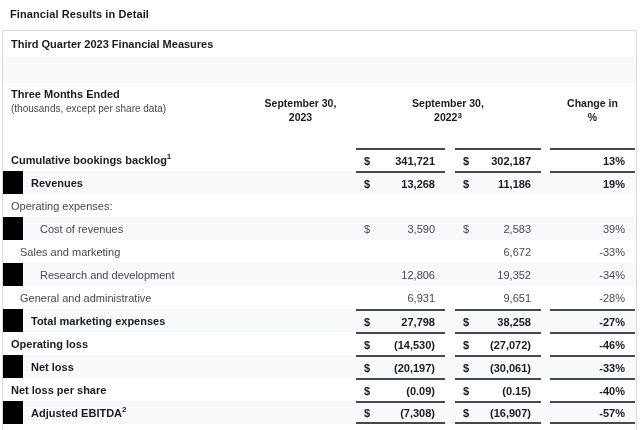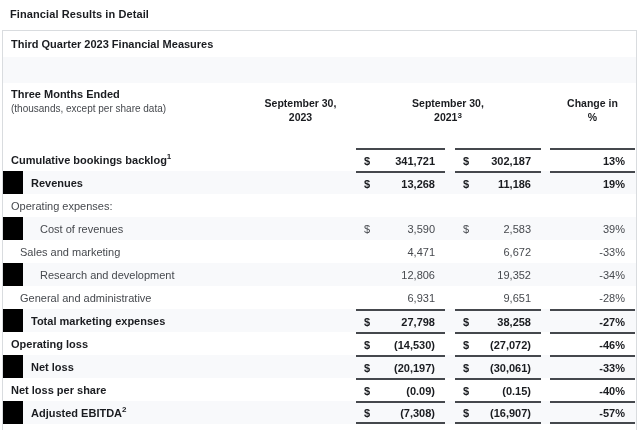--- a/index.html
+++ b/index.html
@@ -55,21 +55,21 @@
       <div class="period-title">Three Months Ended</div>
       <div class="period-sub">(thousands, except per share data)</div>
     </div>
     <div class="hcol c1">
       <div>September 30,</div>
       <div><span>2023</span><span class="sup"></span></div>
     </div>
     <div class="gap1"></div>
     <div class="hcol c2">
       <div>September 30,</div>
-      <div><span>2021</span><span class="sup">3</span></div>
+      <div><span>2022</span><span class="sup">3</span></div>
     </div>
     <div class="gap2"></div>
     <div class="hcol c3">
       <div>Change in</div>
       <div><span>%</span><span class="sup"></span></div>
     </div>
   </div>
 
   <div id="rows">
       <div class="trow bold rule-top">
@@ -146,24 +146,20 @@
     <div class="gap2"></div>
     <div class="vbox c3">
           <span class="val">39%</span>
         </div>
   </div>
       <div class="trow indent">
     <div class="row-label">
           <span>Sales and marketing</span>
           <span class="sup"></span>
         </div>
-    <div class="vbox c1">
-          <span class="cur"></span>
-          <span class="val">4,471</span>
-        </div>
     <div class="gap1"></div>
     <div class="vbox c2">
           <span class="cur"></span>
           <span class="val">6,672</span>
         </div>
     <div class="gap2"></div>
     <div class="vbox c3">
           <span class="val">-33%</span>
         </div>
   </div>

